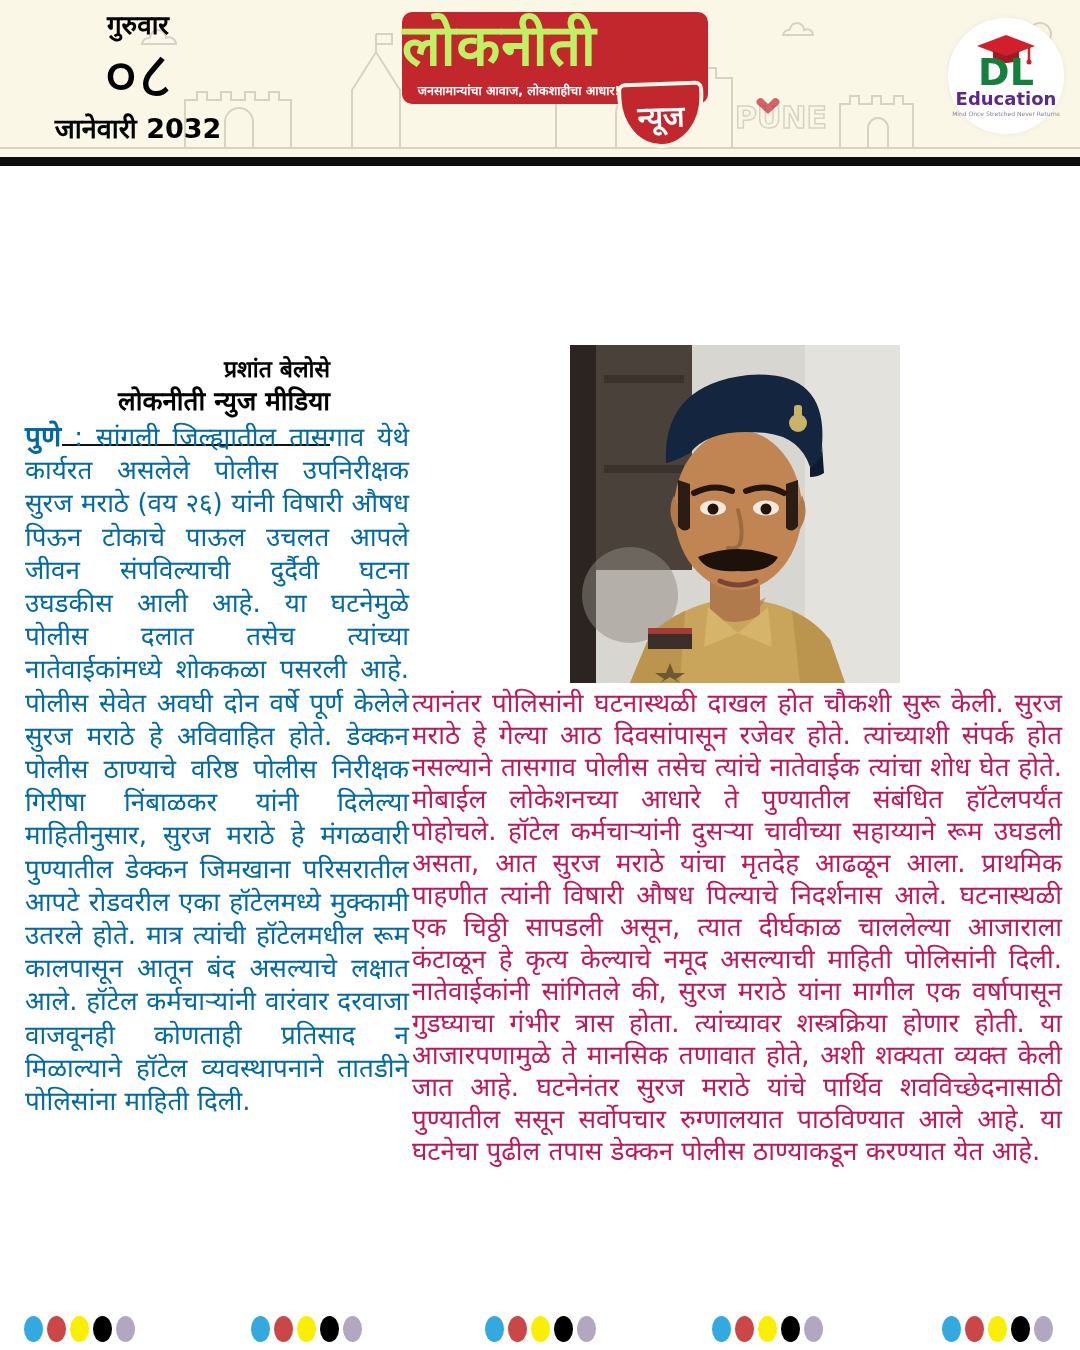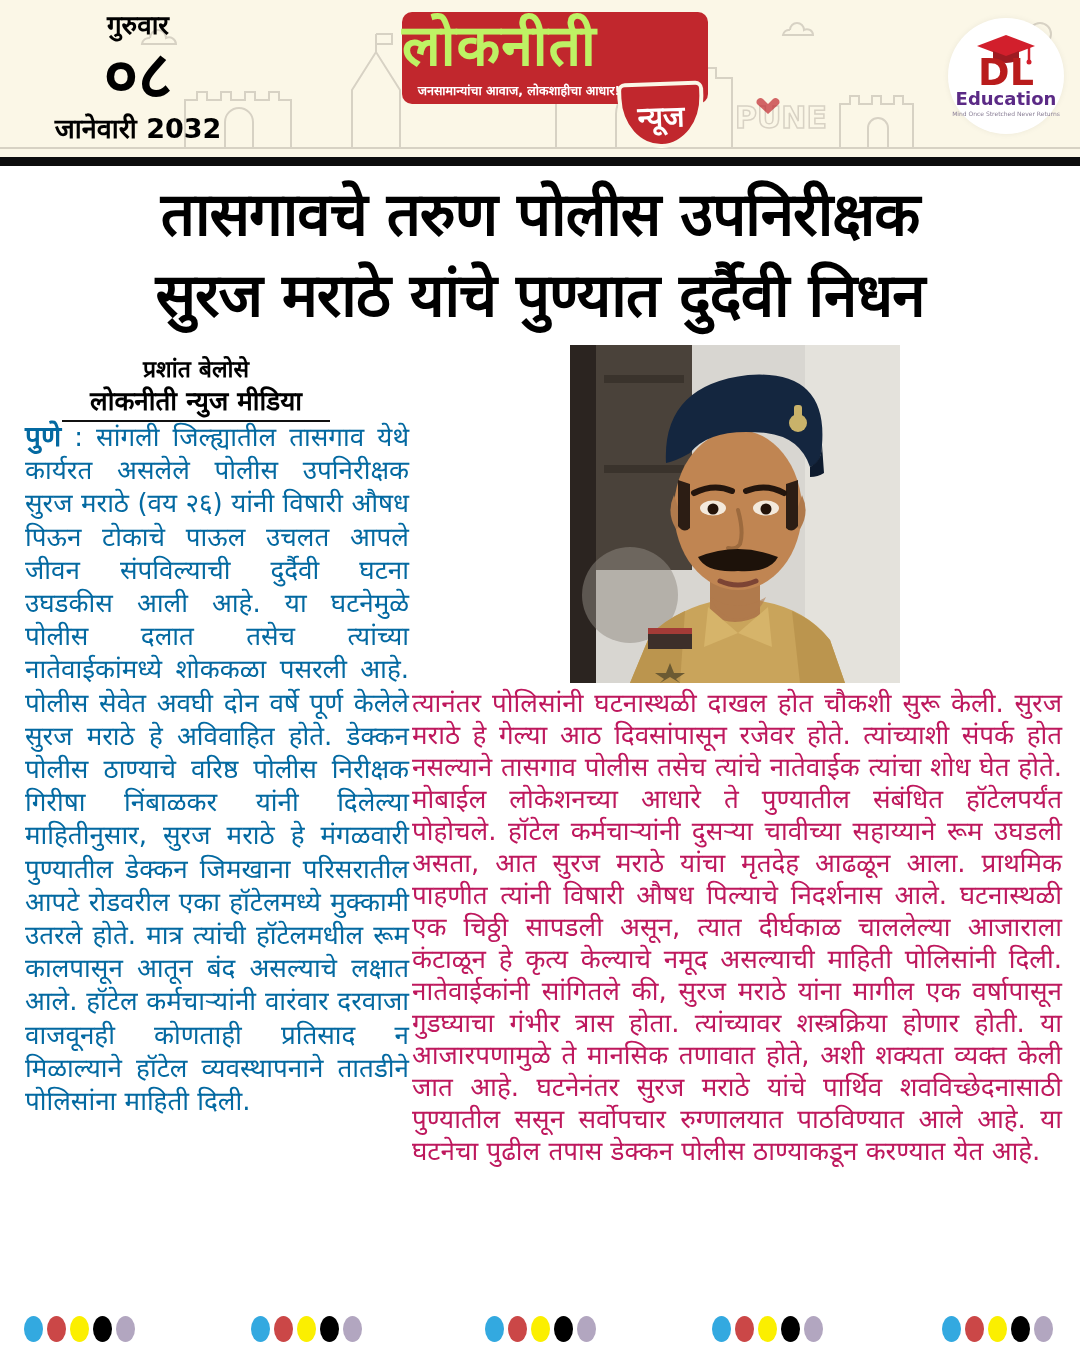--- a/index.html
+++ b/index.html
@@ -5,46 +5,46 @@
   html,body{margin:0;padding:0;}
   .page{
     position:relative;width:1080px;height:1350px;background:#ffffff;
     font-family:"DejaVu Sans","Liberation Sans",sans-serif;color:#000;overflow:hidden;
   }
   
   .header{position:absolute;left:0;top:0;width:1080px;height:157px;background:#fbf7e7;}
   .skyline{position:absolute;left:0;top:0;width:1080px;height:157px;}
   .date-block{position:absolute;left:48px;top:12px;width:180px;text-align:center;line-height:1.05;}
   .date-day{font-size:26px;font-weight:bold;}
-  .date-num{font-size:66px;font-weight:700;margin:2px 0 0 0;}
+  .date-num{font-size:66px;font-weight:400;margin:2px 0 0 0;}
   .date-my{font-size:27px;font-weight:bold;margin-top:4px;}
   .logo-box{position:absolute;left:402px;top:12px;width:306px;height:92px;background:#c1272d;border-radius:10px;}
   .logo-title{font-size:57px;font-weight:800;color:#bef264;text-align:left;line-height:66px;letter-spacing:1px;}
   .logo-tagline{position:absolute;bottom:5px;left:8px;width:218px;font-size:12.5px;font-weight:bold;color:#fff;text-align:center;white-space:nowrap;}
   .logo-badge{
     position:absolute;left:618px;top:82px;width:86px;height:66px;background:#c1272d;
     border:4px solid #fbf7e7;border-radius:8px 8px 44px 44px / 8px 8px 52px 52px;
     display:flex;align-items:center;justify-content:center;
     color:#fff;font-size:29px;font-weight:800;transform:rotate(-2deg);box-sizing:border-box;
   }
   .dl-circle{
     position:absolute;left:948px;top:18px;width:116px;height:116px;background:#fff;border-radius:50%;
     display:flex;flex-direction:column;align-items:center;justify-content:center;box-shadow:0 0 6px rgba(0,0,0,0.06);
   }
-  .dl-initials{font-size:38px;font-weight:800;color:#b91c1c;line-height:34px;margin-top:-4px;}
+  .dl-initials{font-size:38px;font-weight:800;color:#15803d;line-height:34px;margin-top:-4px;}
   .dl-name{font-size:18px;font-weight:700;color:#5b2a86;line-height:20px;}
   .dl-tagline{font-size:6px;color:#8a7f96;margin-top:1px;white-space:nowrap;}
   .cap-icon{margin-bottom:-6px;}
   
   .top-divider{position:absolute;left:0;top:157px;width:1080px;height:9px;background:#0d0d0d;}
   .headline{position:absolute;left:18px;top:174px;width:1044px;text-align:center;font-weight:800;
     font-size:60px;line-height:81px;letter-spacing:-1px;color:#000;}
   
-  .byline{position:absolute;left:62px;top:354px;width:268px;text-align:center;
-    border-bottom:2px solid #111;padding-bottom:2px;font-weight:bold;}
+  .byline{position:absolute;left:62px;top:354px;width:268px;text-align:right;
+    border-bottom:2px solid #111;padding-bottom:26px;font-weight:bold;}
   .byline-author{font-size:23px;line-height:30px;}
   .byline-org{font-size:26px;line-height:34px;}
   
   .photo{position:absolute;left:570px;top:345px;width:330px;height:338px;overflow:hidden;}
   
   .col-left{position:absolute;left:25px;top:420px;width:384px;font-size:26px;line-height:33.2px;
     text-align:justify;color:#0369a1;}
   .col-right{position:absolute;left:412px;top:687px;width:650px;font-size:26px;line-height:32px;
     text-align:justify;color:#be185d;}
   .lead-word{font-weight:800;font-size:28px;}
@@ -111,24 +111,20 @@
         <circle cx="52" cy="27" r="2.5" fill="#d21f2c"></circle>
       </svg>
       <div class="dl-initials">DL</div>
       <div class="dl-name">Education</div>
       <div class="dl-tagline">Mind Once Stretched Never Returns</div>
     </div>
   </div>
 
   <div class="top-divider"></div>
 
-  <div class="headline">
-    <div>तासगावचे तरुण पोलीस उपनिरीक्षक</div>
-    <div>सुरज मराठे यांचे पुण्यात दुर्दैवी निधन</div>
-  </div>
 
   <div class="byline">
     <div class="byline-author">प्रशांत बेलोसे</div>
     <div class="byline-org">लोकनीती न्युज मीडिया</div>
   </div>
 
   <div class="photo">
     <svg width="330" height="338" viewBox="0 0 330 338" xmlns="http://www.w3.org/2000/svg">
       <rect x="0" y="0" width="330" height="338" fill="#d8d6d1"></rect>
       <rect x="0" y="0" width="26" height="338" fill="#2b2420"></rect>

